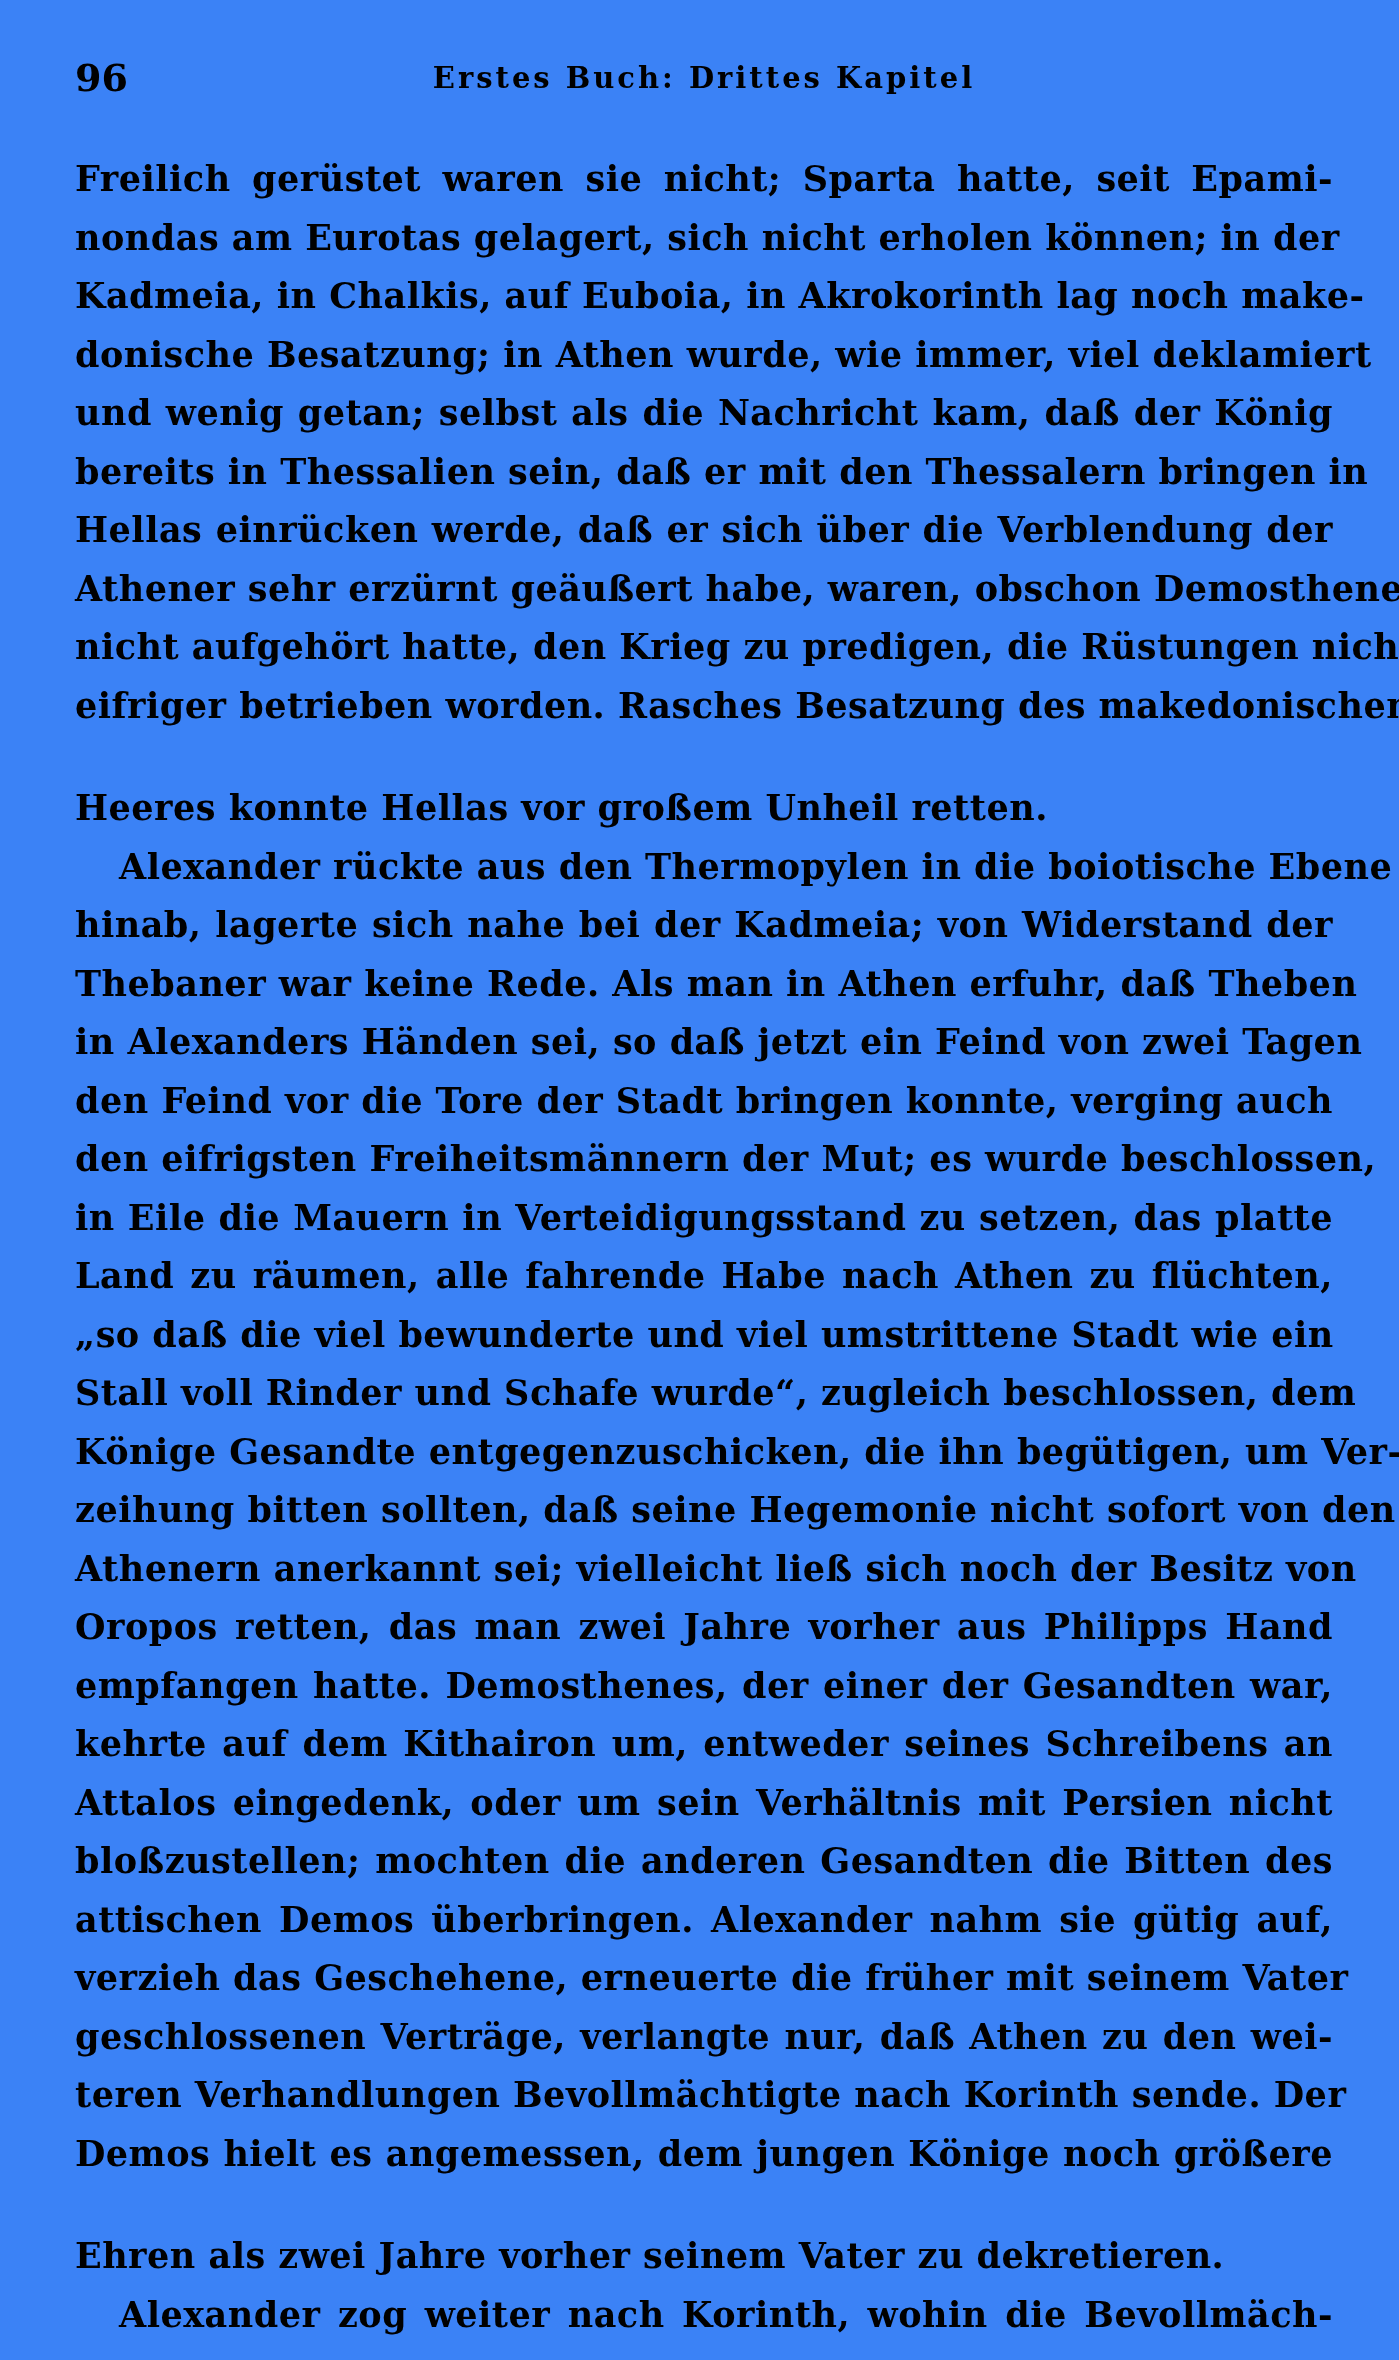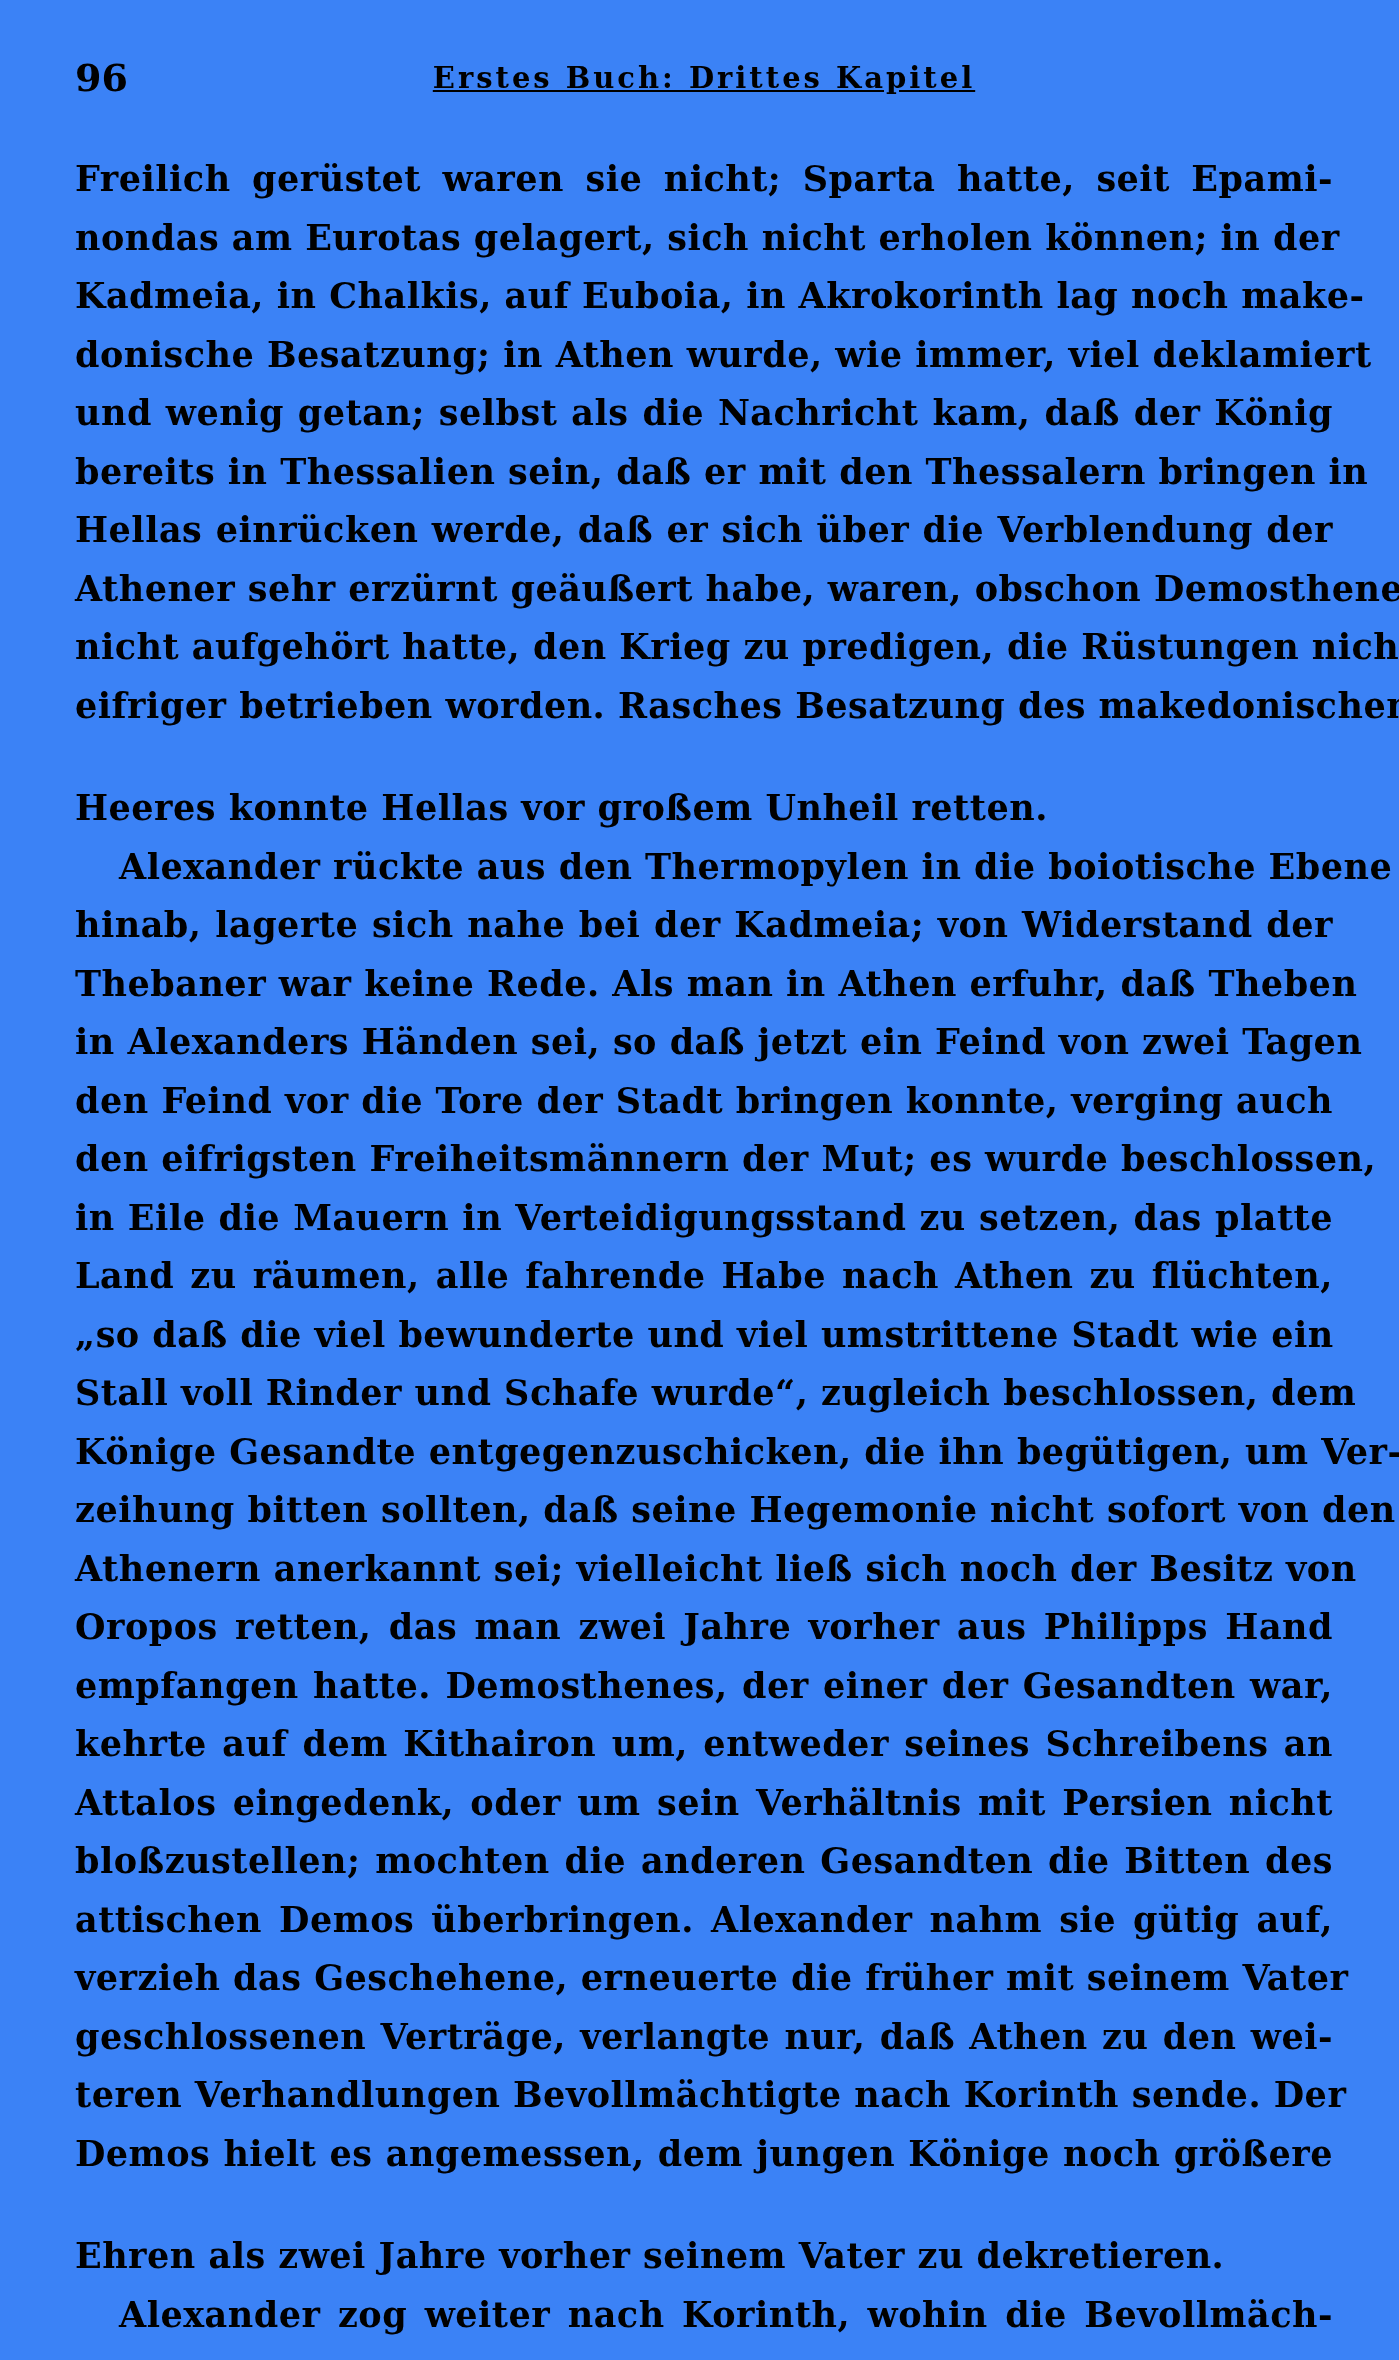--- a/index.html
+++ b/index.html
@@ -33,21 +33,20 @@
   }
   .running {
     position: absolute;
     left: 0;
     right: 0;
     top: 6px;
     text-align: center;
     font-size: 29px;
     line-height: 40px;
     letter-spacing: 3px;
-    text-decoration: underline;
   }
   .body-block {
     position: absolute;
     top: 150px;
     left: 75px;
     width: 1258px;
   }
   .paragraph { margin: 0; padding: 0; }
   .line {
     font-size: 35px;

